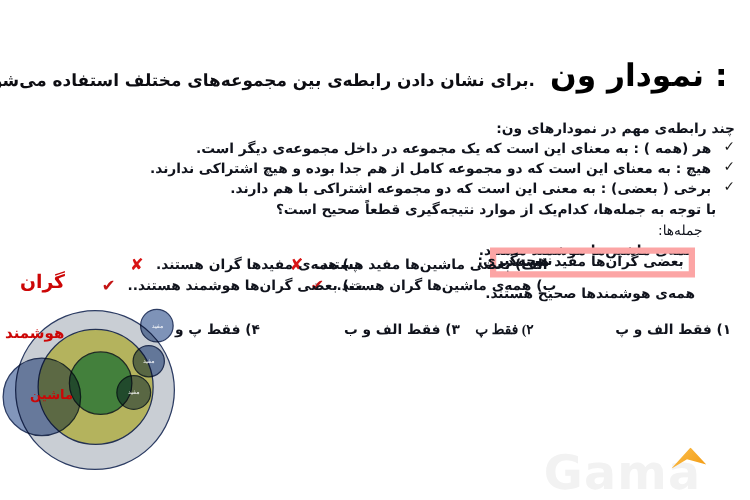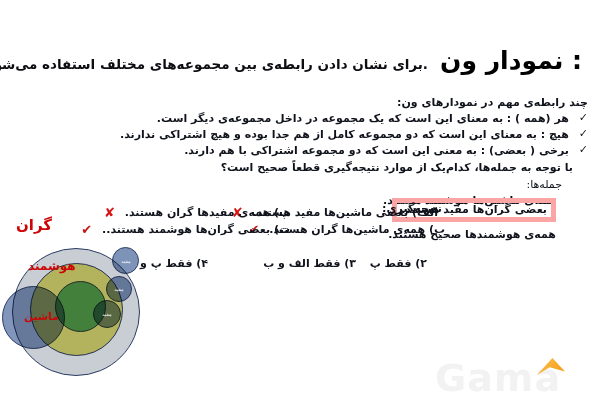--- a/index.html
+++ b/index.html
@@ -37,38 +37,38 @@
   .c-r2 { top:221px; right:155px; }
   .c-l1 { top:204px; right:310px; }
   .c-l2 { top:221px; right:310px; }
   .mark { font-size:13px; font-weight:bold; margin-right:6px; position:relative; top:1px; }
   .mark.cross { color:#d81515; }
   .mark.check { color:#c41414; }
 
   
   .choice { top:257px; font-size:11px; font-weight:bold; }
   .ch-1 { right:15px; }
-  .ch-2 { right:173px; }
-  .ch-3 { right:244px; }
+  .ch-2 { right:173px;font-family:Liberation Serif, serif; }
+  .ch-3 { right:232px; }
   .ch-4 { right:392px; }
 
   
   .venn { left:0; top:230px; width:172px; height:168px; isolation:isolate; }
   .circle { position:absolute; border-radius:50%; border:1.5px solid #2c3c63; mix-blend-mode:multiply; }
   .c-gray   { left:12px;  top:18px; width:128px; height:128px; background:#c9ced4; }
   .c-yellow { left:30px;  top:33px; width:93px;  height:93px;  background:#e5de70; }
   .c-teal   { left:55px;  top:51px; width:51px;  height:51px;  background:#5eb6a3; }
   .c-blue   { left:2px;   top:56px; width:63px;  height:63px;  background:#8296bb; }
   .c-s1 { left:112px; top:17px; width:27px; height:27px; background:#7e93b8; }
   .c-s2 { left:106px; top:46px; width:26px; height:26px; background:#7e93b8; }
   .c-s3 { left:93px;  top:70px; width:28px; height:28px; background:#7e93b8; }
 
   .vlabel { position:absolute; color:#cc0606; font-weight:bold; direction:rtl; white-space:nowrap; z-index:5; }
   .vl-outer { left:16px; top:216px; font-size:15px; }
-  .vl-mid   { left:28px; top:259px; font-size:12px; }
+  .vl-mid   { left:4px; top:259px; font-size:12px; }
   .vl-inner { left:24px; top:310px; font-size:10.5px; }
   .vl-small { position:absolute; z-index:6; color:rgba(255,255,255,0.95); font-size:5px;
               width:24px; text-align:center; direction:rtl; }
   .vs-1 { left:114px; top:258px; }
   .vs-2 { left:107px; top:286px; }
   .vs-3 { left:95px;  top:311px; }
 
   
   .watermark { left:433px; top:356px; width:160px; height:50px;text-align:right; }
   .wm-text { position:absolute; left:2px; top:0; font-size:38px; font-weight:bold;
@@ -122,20 +122,21 @@
   </div>
   <div class="abs rtl concl c-l1">
     <span>پ) همه‌ی مفیدها گران هستند.</span>
     <span class="mark cross">✘</span>
   </div>
   <div class="abs rtl concl c-l2">
     <span>ت) بعضی گران‌ها هوشمند هستند..</span>
     <span class="mark check">✔</span>
   </div>
 
+  <div class="abs rtl choice ch-1">۱) فقط الف و پ</div>
   <div class="abs rtl choice ch-2">۲) فقط پ</div>
   <div class="abs rtl choice ch-3">۳) فقط الف و ب</div>
   <div class="abs rtl choice ch-4">۴) فقط پ و ت</div>
 
   <div class="abs venn">
     <div class="circle c-gray"></div>
     <div class="circle c-yellow"></div>
     <div class="circle c-teal"></div>
     <div class="circle c-blue"></div>
     <div class="circle c-s1"></div>

